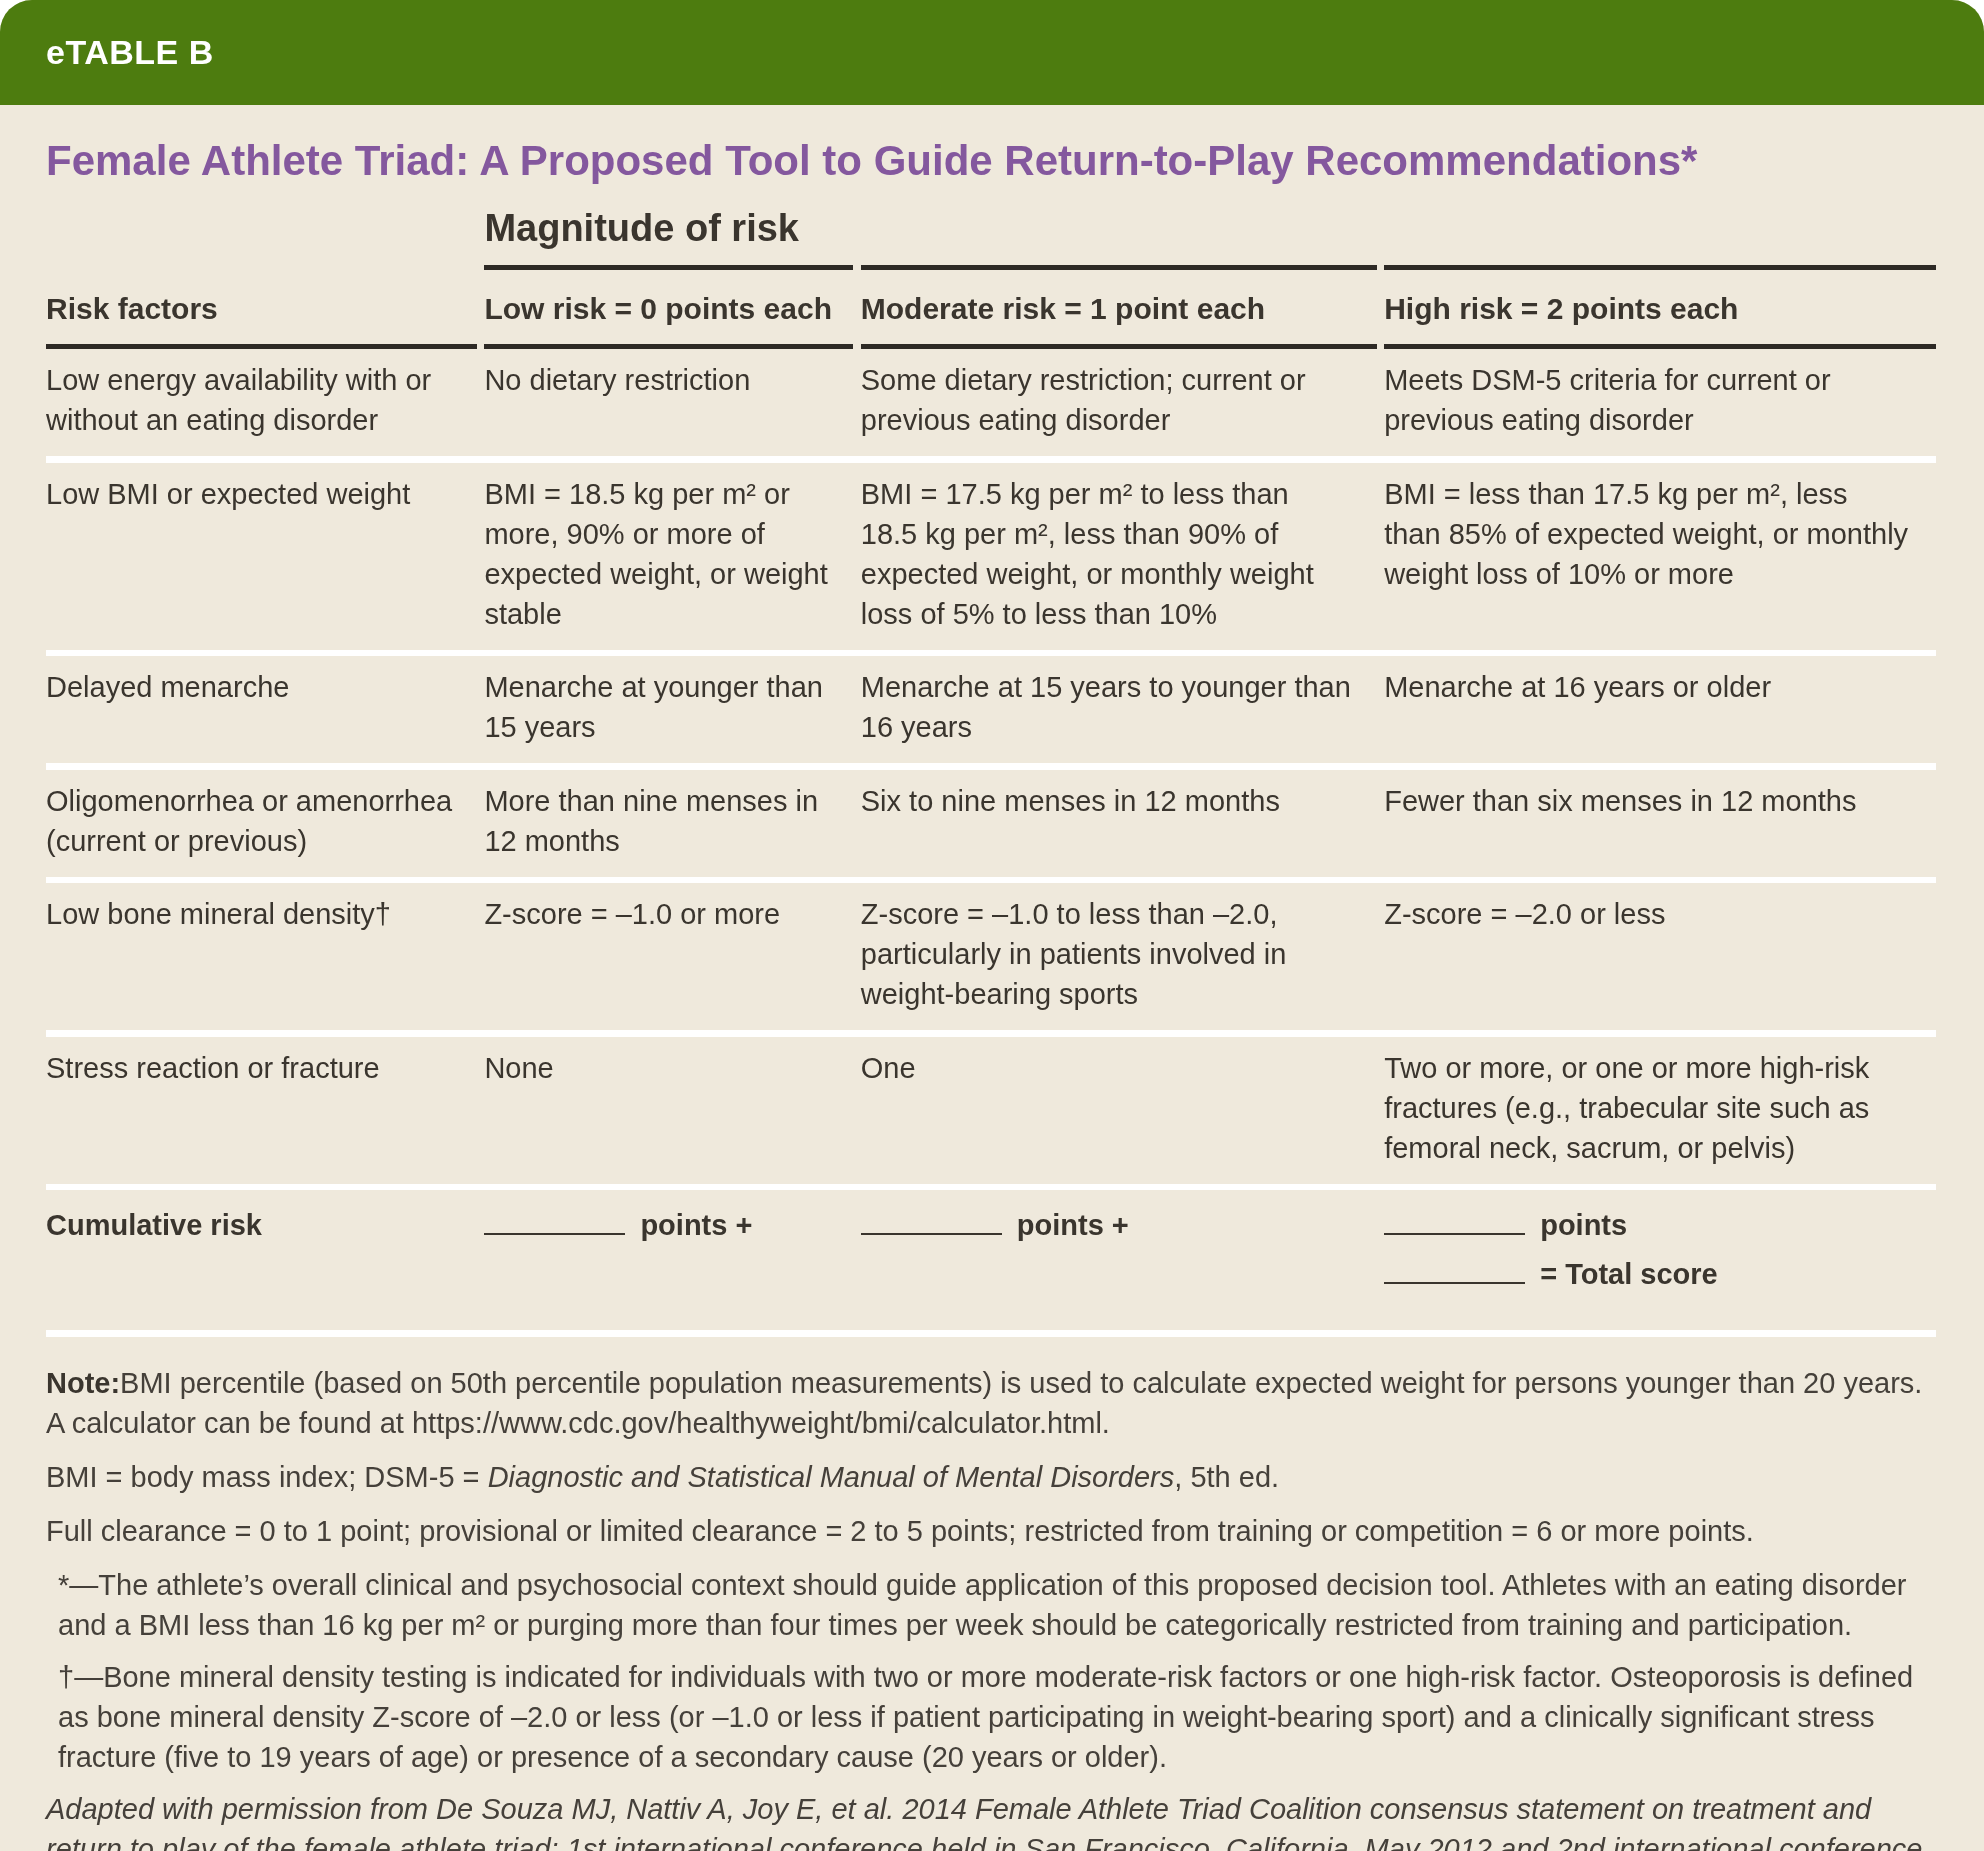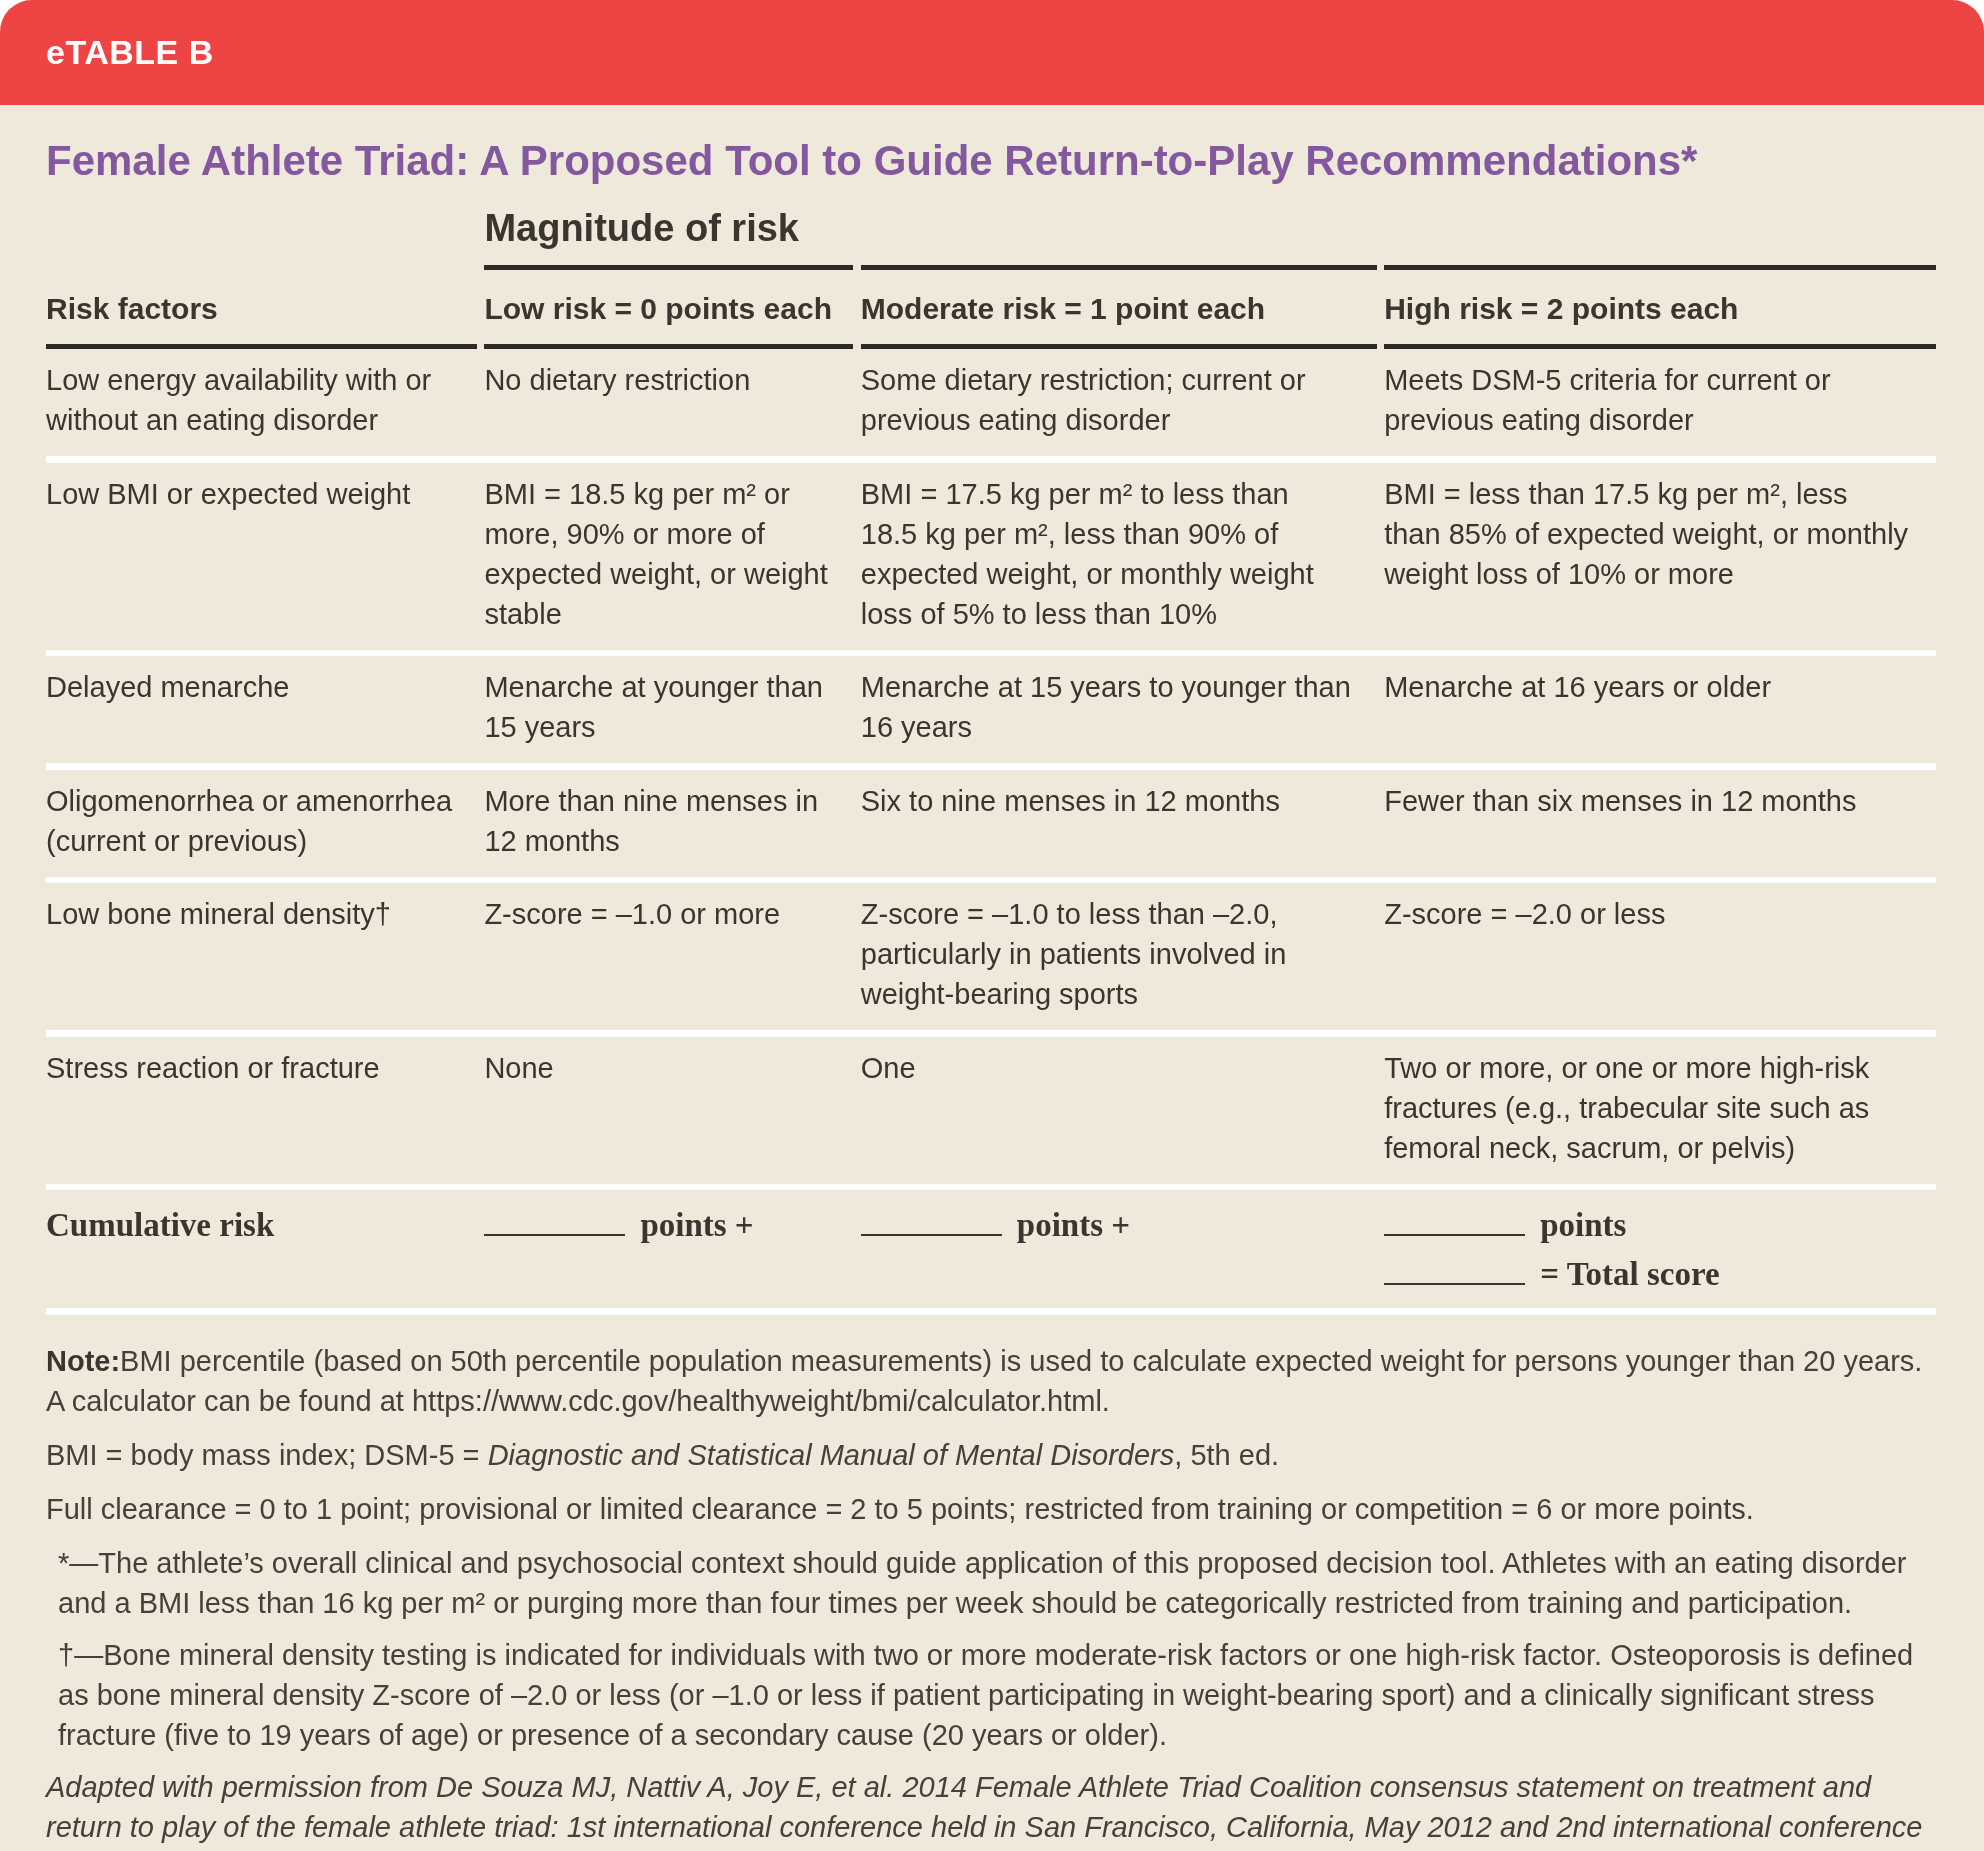--- a/index.html
+++ b/index.html
@@ -9,21 +9,21 @@
     min-height:1851px;
     background:#efe9dc;
     border-radius:32px;
     overflow:hidden;
     font-family:"Liberation Sans", sans-serif;
     color:#3a352e;
     box-sizing:border-box;
   }
   .band{
     height:105px;
-    background:#ef4444;
+    background:#4d7c0f;
     display:flex;
     align-items:center;
     padding:0 46px;
   }
   .band .tag{
     color:#ffffff;
     font-size:34px;
     font-weight:bold;
     letter-spacing:0.5px;
   }
@@ -52,24 +52,23 @@
     font-weight:bold;
     padding:22px 0 18.6px 0;
   }
   .body-row .cell{
     font-size:29px;
     line-height:40px;
     padding:11px 24px 16px 0;
   }
   .sep{height:6.5px;background:#ffffff;}
   .cum-row .cell{
-    font-size:33px;
+    font-size:29px;
     line-height:40px;
-    padding:15px 24px 14px 0;
-    font-family:Liberation Serif, serif;
+    padding:15px 24px 36px 0;
   }
   .cum-label{font-weight:bold;font-size:30px;}
   .blank{
     display:inline-block;
     width:141px;
     border-bottom:2.8px solid #3a352e;
     margin-right:15px;
   }
   .ptlabel{font-weight:bold;}
   .cum-line2{margin-top:9.3px;}

